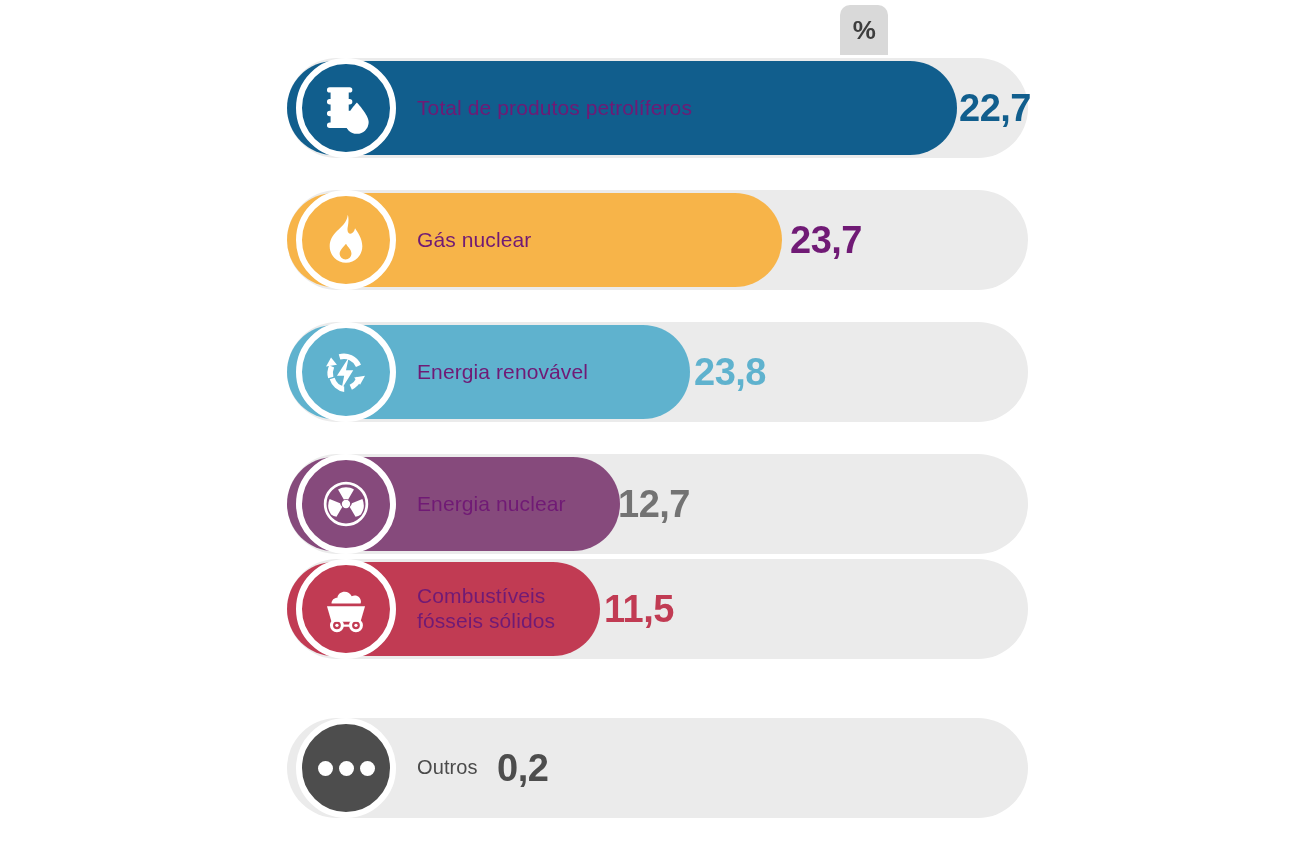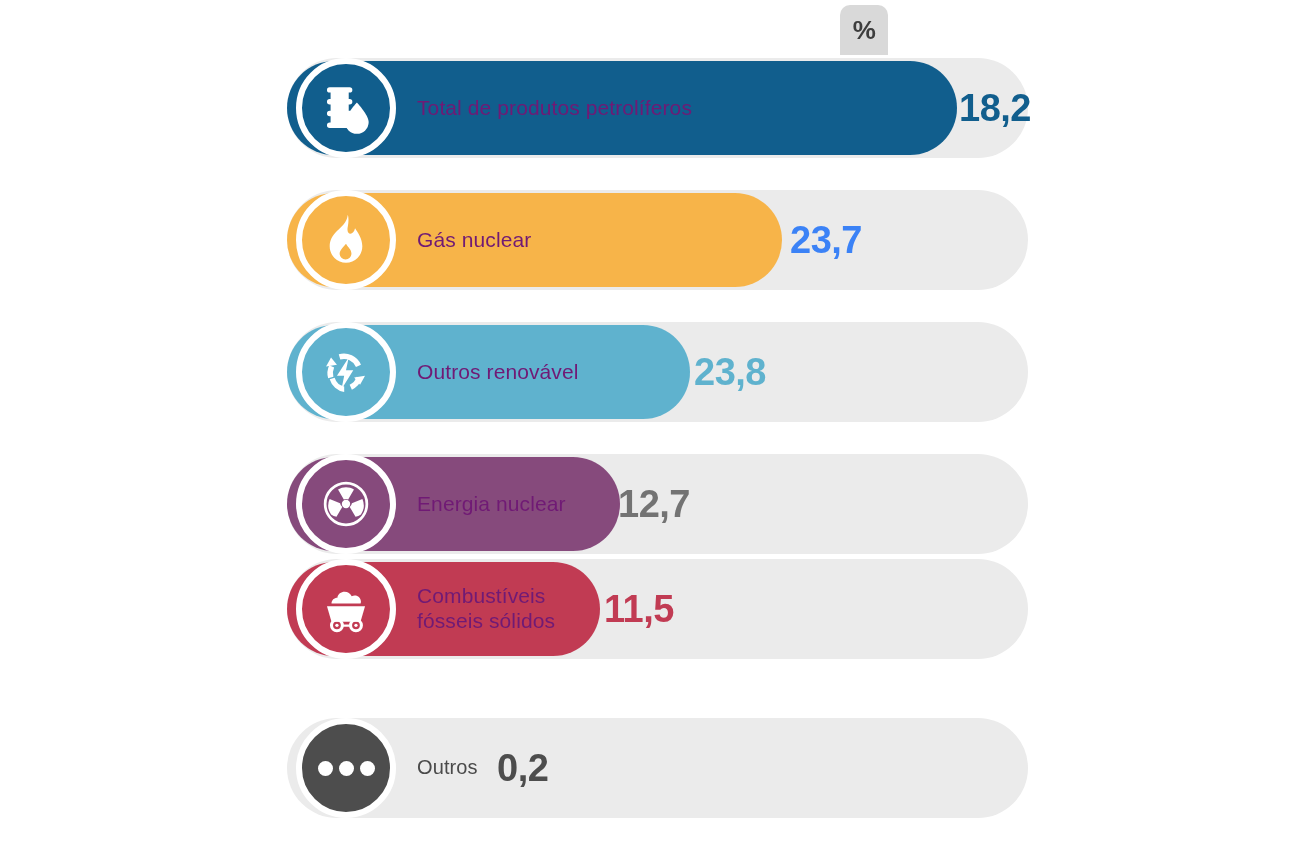--- a/index.html
+++ b/index.html
@@ -143,48 +143,48 @@
       <div class="row" style="top: 58px;">
         <div class="track"></div>
         <div class="bar" style="width: 670px; background: rgb(17, 94, 141);"></div>
         <div class="icon-disc" style="background: rgb(17, 94, 141);">
           <svg width="58" height="58" viewBox="0 0 64 64" fill="#ffffff">
             <path d="M14 9 h22 a3 3 0 0 1 0 6 h-1 v7 h1 a3 3 0 0 1 0 6 h-1 v7 h1 a3 3 0 0 1 0 6 h-1 v7 h1 a3 3 0 0 1 0 6 H14 a3 3 0 0 1 0-6 h1 v-7 h-1 a3 3 0 0 1 0-6 h1 v-7 h-1 a3 3 0 0 1 0-6 h1 v-7 h-1 a3 3 0 0 1 0-6 z"></path>
             <path d="M44 26 c0 0 -13 14 -13 21.5 A13 13 0 0 0 57 47.5 C57 40 44 26 44 26 z"></path>
           </svg>
         </div>
         <div class="bar-label">Total de produtos petrolíferos</div>
-        <div class="value" style="left: 672px; color: rgb(17, 94, 141);">18,2</div>
+        <div class="value" style="left: 672px; color: rgb(17, 94, 141);">22,7</div>
       </div>
       <div class="row" style="top: 190px;">
         <div class="track"></div>
         <div class="bar" style="width: 495px; background: rgb(247, 180, 73);"></div>
         <div class="icon-disc" style="background: rgb(247, 180, 73);">
           <svg width="58" height="58" viewBox="0 0 64 64" fill="#ffffff">
             <path d="M34 4 c-1 9 -7 13 -12 18 c-5 5 -8 10 -8 17 a18 18 0 0 0 36 0 c0 -9 -5 -15 -8 -20 c-1 4 -3 6 -5 6 c-3 0 -4 -3 -3 -8 c1 -5 1 -10 0 -13 z M32 36 c2 4 6 6 6 11 a6.5 6.5 0 0 1 -13 0 c0 -4 4 -7 7 -11 z"></path>
           </svg>
         </div>
         <div class="bar-label">Gás nuclear</div>
-        <div class="value" style="left: 503px; color: #3b82f6;">23,7</div>
+        <div class="value" style="left: 503px; color: #701a75;">23,7</div>
       </div>
       <div class="row" style="top: 322px;">
         <div class="track"></div>
         <div class="bar" style="width: 403px; background: rgb(95, 178, 206);"></div>
         <div class="icon-disc" style="background: rgb(95, 178, 206);">
           <svg width="58" height="58" viewBox="0 0 64 64" fill="#ffffff">
             <path d="M14 40 a20 20 0 0 0 16 14 l0 -6 a14 14 0 0 1 -10.5 -9.6 z" fill="#ffffff"></path>
             <path d="M13.5 24.5 a20.5 20.5 0 0 0 -1.2 14.5 l5.8 -1.8 a14.5 14.5 0 0 1 0.8 -10.2 z"></path>
             <path d="M10 26 l12 -2 l-6.5 -8 z"></path>
             <path d="M24 12.5 a20.5 20.5 0 0 1 24.5 11.5 l-5.5 2.4 a14.5 14.5 0 0 0 -17.3 -8.1 z"></path>
             <path d="M49.5 39 a20.5 20.5 0 0 1 -11 12.5 l-2.5 -5.5 a14.5 14.5 0 0 0 7.8 -8.8 z"></path>
             <path d="M53 36 l-12 2 l6.5 8 z"></path>
             <path d="M35 16 L22 36 h8 l-3 15 l13 -21 h-8 z"></path>
           </svg>
         </div>
-        <div class="bar-label">Outros renovável</div>
+        <div class="bar-label">Energia renovável</div>
         <div class="value" style="left: 407px; color: rgb(95, 178, 206);">23,8</div>
       </div>
       <div class="row" style="top: 454px;">
         <div class="track"></div>
         <div class="bar" style="width: 333px; background: rgb(134, 74, 124);"></div>
         <div class="icon-disc" style="background: rgb(134, 74, 124);">
           <svg width="58" height="58" viewBox="0 0 64 64" fill="#ffffff">
             <circle cx="32" cy="32" r="23" fill="none" stroke="#ffffff" stroke-width="3"></circle>
             <path d="M32 14 a18 18 0 0 1 0 0 M32 13.5 c3.2 0 6.2 0.9 8.8 2.4 l-6.4 11 a6 6 0 0 0 -4.8 0 l-6.4 -11 A17.6 17.6 0 0 1 32 13.5 z"></path>
             <path d="M15.5 43.5 a17.6 17.6 0 0 1 -1.6 -16.9 l11.6 4.5 a6 6 0 0 0 2.4 4.1 l-6.4 11 a17.8 17.8 0 0 1 -6 -2.7 z"></path>

